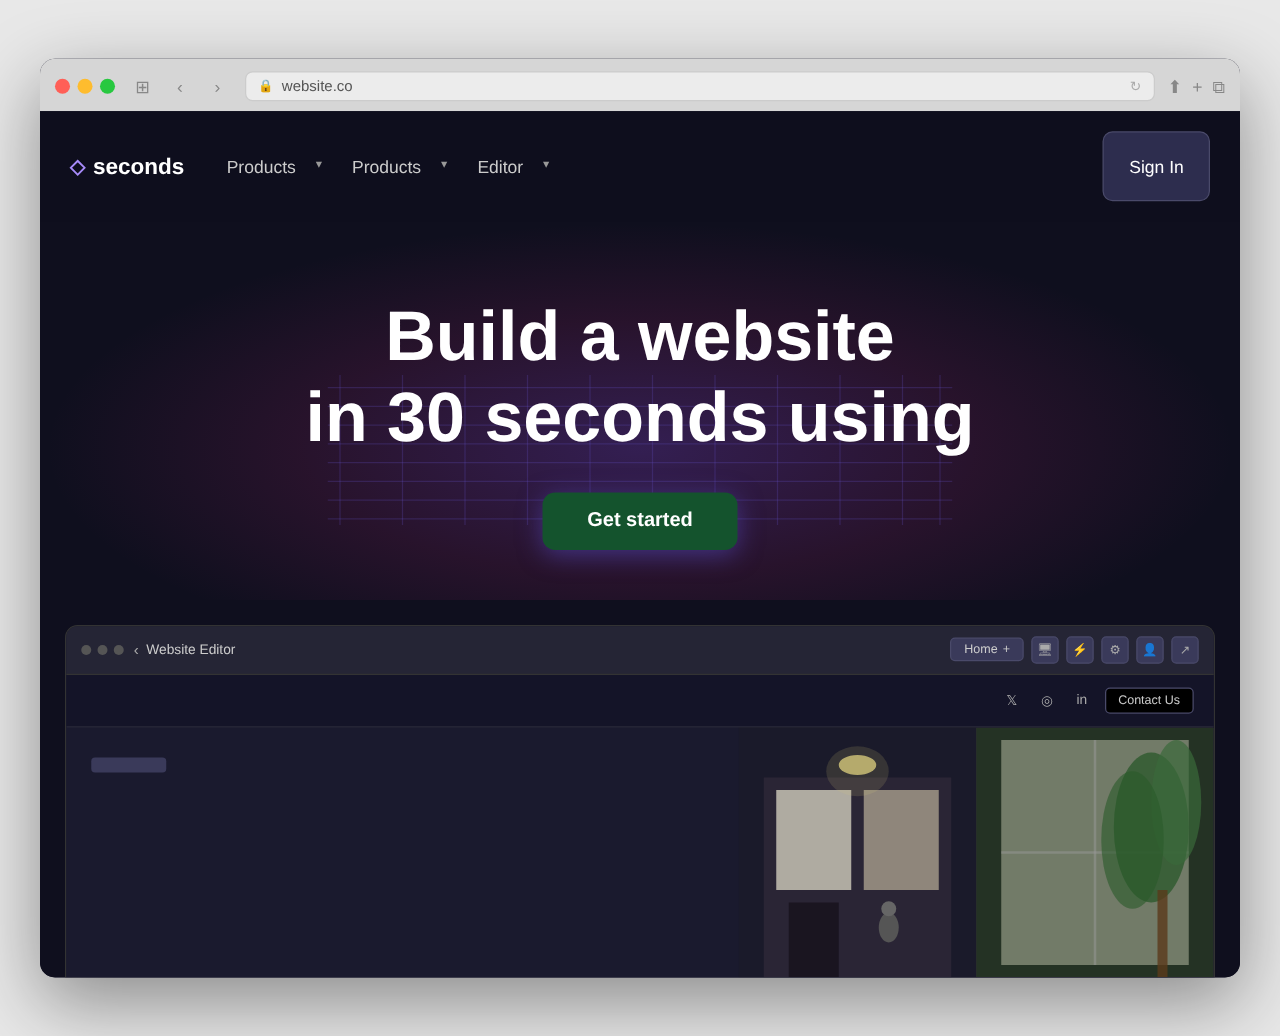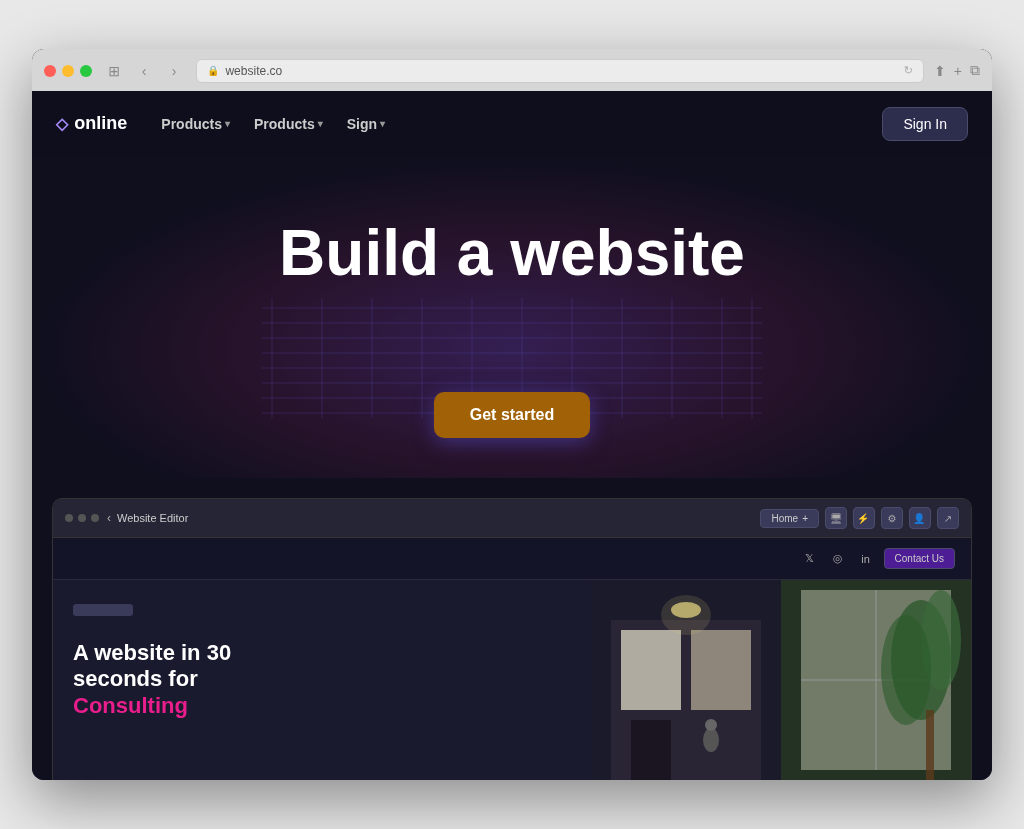--- a/index.html
+++ b/index.html
@@ -129,35 +129,33 @@
       flex: 1;
     }
 
     .nav-item {
       color: #ccc;
       font-size: 14px;
       padding: 6px 10px;
       cursor: pointer;
       border-radius: 4px;
       display: flex;
-      align-items: center;
-      gap: 3px;
-      font-weight: bold;
+      gap: 16px;
     }
 
     .nav-item .chevron {
       font-size: 10px;
       color: #999;
     }
 
     .sign-in-btn {
       background: #2d2d4e;
       border: 1px solid #4a4a6a;
       color: white;
-      padding: 8px 20px;
+      padding: 19px 20px;
       border-radius: 8px;
       font-size: 14px;
       font-weight: 500;
       cursor: pointer;
     }
 
     
     .hero {
       text-align: center;
       padding: 60px 40px 40px;
@@ -184,38 +182,38 @@
       pointer-events: none;
     }
 
     .grid-lines line {
       stroke: rgba(100, 80, 200, 0.25);
       stroke-width: 1;
     }
 
     .hero-title {
       color: white;
-      font-size: 64px;
+      font-size: 56px;
       font-weight: 800;
       line-height: 1.15;
       margin-bottom: 28px;
       position: relative;
       z-index: 1;
     }
 
     .hero-subtitle {
       color: #aaa;
       font-size: 15px;
       margin-bottom: 30px;
       position: relative;
       z-index: 1;
     }
 
     .get-started-btn {
-      background: #a16207;
+      background: #14532d;
       color: white;
       border: none;
       padding: 14px 36px;
       border-radius: 10px;
       font-size: 16px;
       font-weight: 600;
       cursor: pointer;
       position: relative;
       z-index: 1;
       box-shadow: 0 4px 20px rgba(91, 79, 207, 0.5);
@@ -320,21 +318,21 @@
       color: #aaa;
       font-size: 11px;
       width: 20px;
       height: 20px;
       display: flex;
       align-items: center;
       justify-content: center;
     }
 
     .preview-contact-btn {
-      background: #4c1d95;
+      background: #000000;
       border: 1px solid #4a4a6a;
       color: #ccc;
       padding: 4px 10px;
       border-radius: 4px;
       font-size: 10px;
       cursor: pointer;
     }
 
     .preview-content {
       display: flex;
@@ -424,34 +422,34 @@
       <span style="cursor:pointer;">+</span>
       <span style="cursor:pointer;">⧉</span>
     </div>
   </div>
 
   <div class="website">
 
     <nav class="site-nav">
       <div class="logo">
         <span class="logo-icon">◇</span>
-        <span>online</span>
+        <span>seconds</span>
       </div>
 
       <div class="nav-links">
         <div class="nav-item">
           <span>Products</span>
           <span class="chevron">▾</span>
         </div>
         <div class="nav-item">
           <span>Products</span>
           <span class="chevron">▾</span>
         </div>
         <div class="nav-item">
-          <span>Sign</span>
+          <span>Editor</span>
           <span class="chevron">▾</span>
         </div>
       </div>
 
       <button class="sign-in-btn">Sign In</button>
     </nav>
 
     <section class="hero">
 
       
@@ -472,21 +470,21 @@
         <line x1="260" y1="0" x2="260" y2="120"></line>
         <line x1="310" y1="0" x2="310" y2="120"></line>
         <line x1="360" y1="0" x2="360" y2="120"></line>
         <line x1="410" y1="0" x2="410" y2="120"></line>
         <line x1="460" y1="0" x2="460" y2="120"></line>
         <line x1="490" y1="0" x2="490" y2="120"></line>
       </svg>
 
       <h1 class="hero-title">
         <span>Build a website</span><br>
-        <br>
+        <span>in 30 seconds using</span><br>
       </h1>
       <button class="get-started-btn">Get started</button>
     </section>
 
     <div class="preview-container">
 
       <div class="preview-chrome">
         <div class="preview-dots">
           <div class="preview-dot"></div>
           <div class="preview-dot"></div>
@@ -515,25 +513,20 @@
           <div class="preview-nav-bar">
             <div class="preview-social-icon">𝕏</div>
             <div class="preview-social-icon">◎</div>
             <div class="preview-social-icon">in</div>
             <button class="preview-contact-btn">Contact Us</button>
           </div>
 
           <div class="preview-content">
             <div class="preview-left">
               <div class="preview-logo-placeholder"></div>
-              <div class="preview-hero-text">
-                <span>A website in 30</span><br>
-                <span>seconds for</span><br>
-                <span class="highlight">Consulting</span>
-              </div>
             </div>
 
             <div class="preview-right">
               <div class="preview-image-collage">
                 <div class="preview-img-left">
 
                   <svg width="100%" height="200" viewBox="0 0 190 200">
 
                     <rect width="190" height="200" fill="#1a1a2a"></rect>
 

